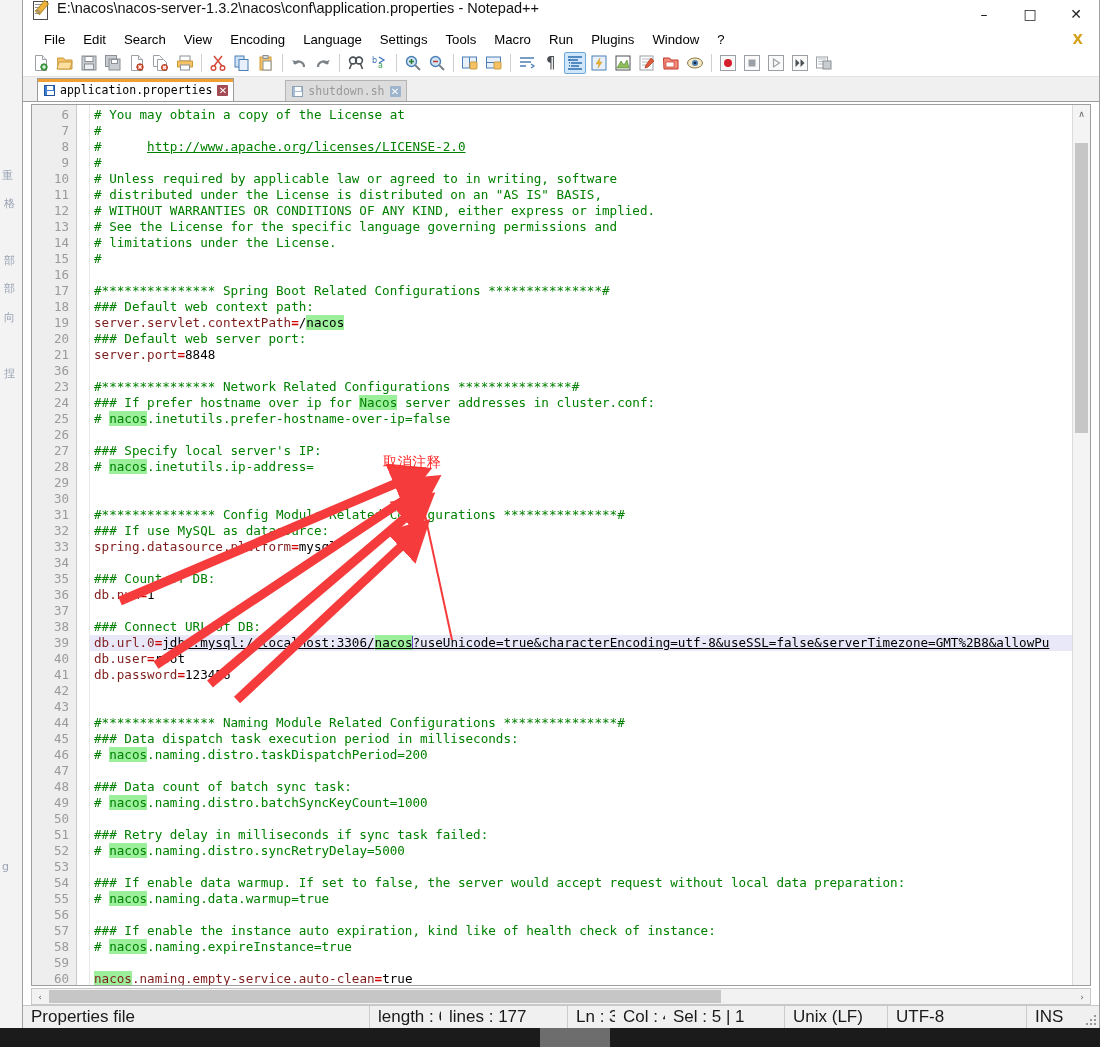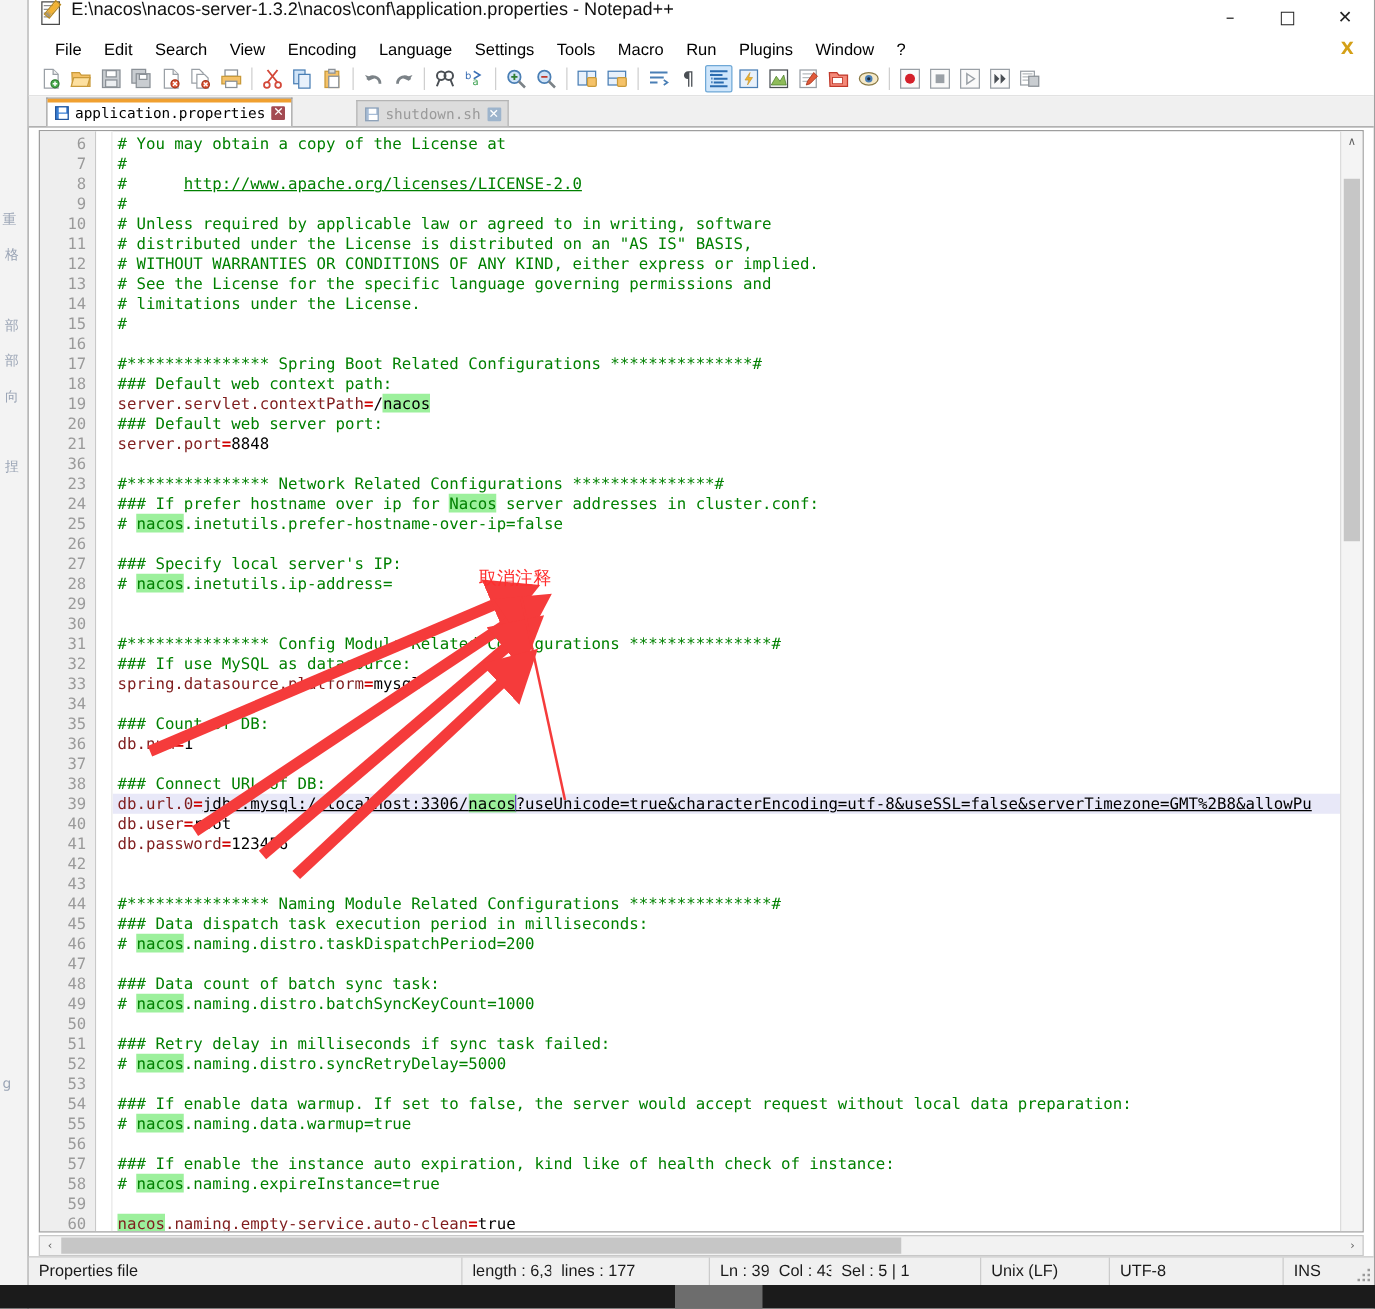--- a/index.html
+++ b/index.html
@@ -93,21 +93,21 @@
   #vthumb{position:absolute;left:2px;right:2px;top:38px;height:290px;background:#c6c6c6;}
   
   #hscroll{position:absolute;left:9px;top:988px;width:1060px;height:17px;
            background:#f2f2f2;border:1px solid #c8c8c8;box-sizing:border-box;display:flex;align-items:center;}
   .hbtn{width:16px;height:15px;display:flex;align-items:center;justify-content:center;
         font-size:9px;color:#606060;font-family:"DejaVu Sans",sans-serif;flex:none;}
   #hthumb{height:13px;background:#c6c6c6;margin:0 1px;flex:none;width:672px;}
   
   #statusbar{position:absolute;left:0;right:0;bottom:19px;height:22px;
              background:#f0f0f0;border-top:1px solid #c8c8c8;display:flex;align-items:center;
-             font-size:13px;color:#1a1a1a;}
+             font-size:17px;color:#1a1a1a;}
   .sb{padding-left:8px;box-sizing:border-box;height:22px;line-height:22px;
       border-right:1px solid #cccccc;white-space:nowrap;overflow:hidden;}
   #sb-type{width:347px;}
   #sb-len{width:71px;border-right:none;}
   #sb-lines{width:127px;}
   #sb-ln{width:47px;border-right:none;}
   #sb-col{width:50px;border-right:none;}
   #sb-sel{width:120px;}
   #sb-eol{width:103px;}
   #sb-enc{width:139px;}

